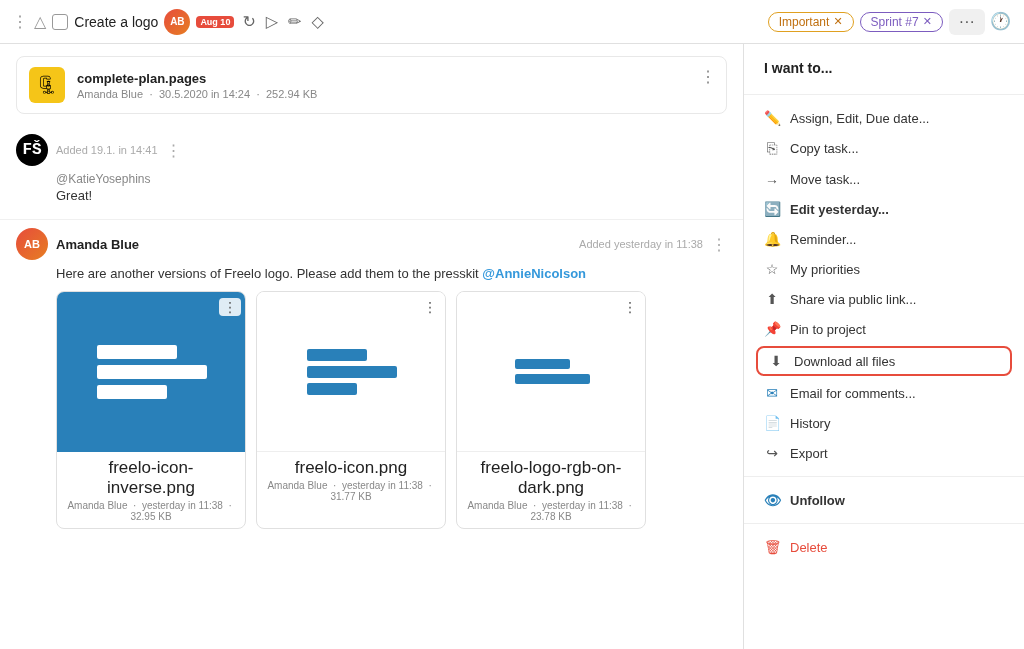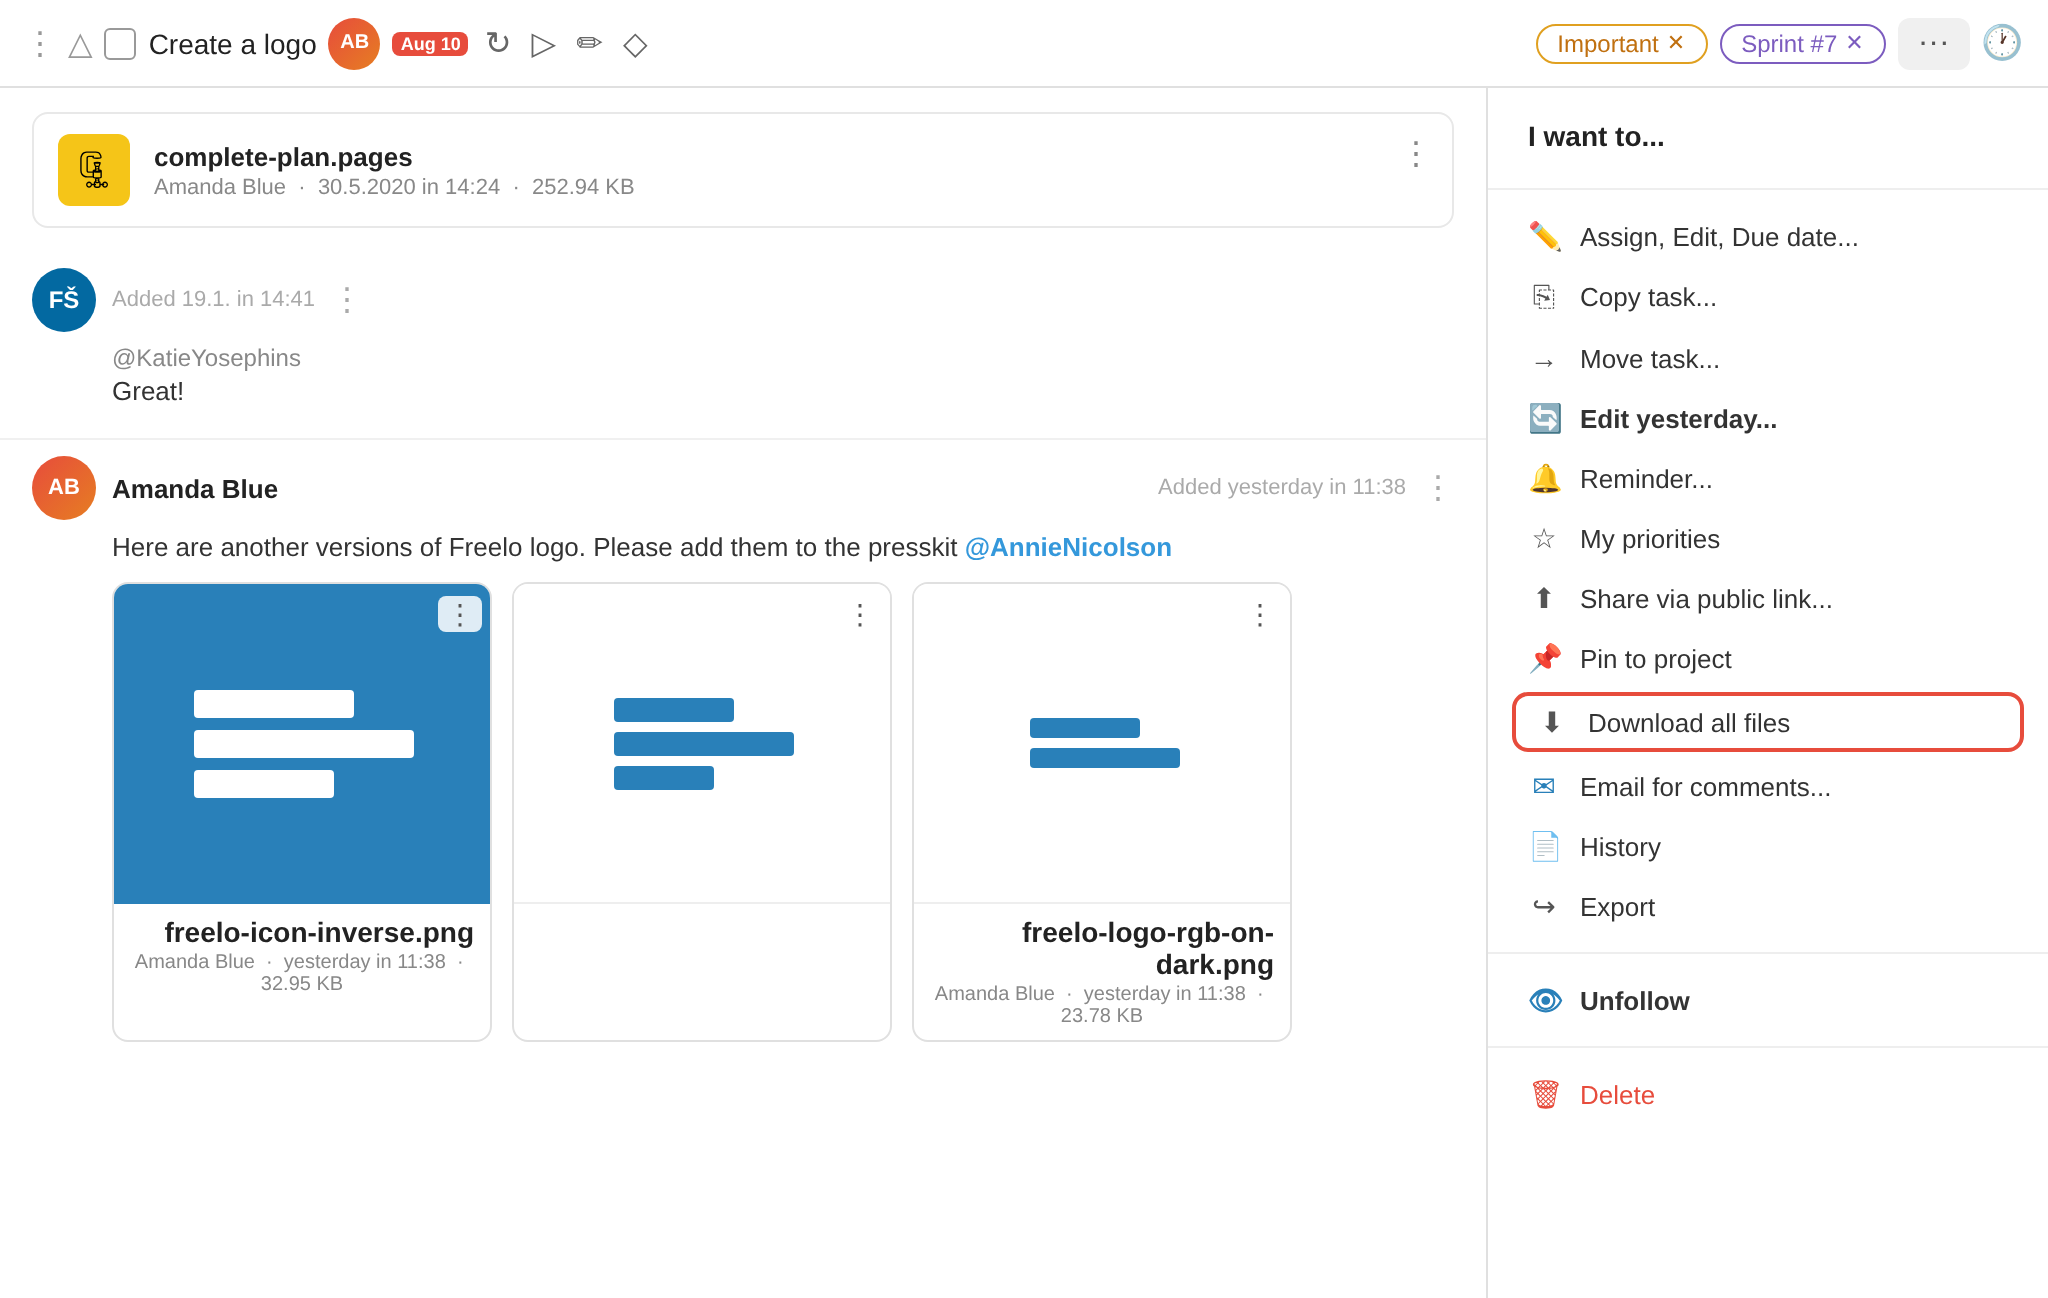--- a/index.html
+++ b/index.html
@@ -160,28 +160,29 @@
     .comment-header {
       display: flex;
       align-items: center;
       gap: 8px;
       margin-bottom: 6px;
     }
     .comment-avatar {
       width: 32px;
       height: 32px;
       border-radius: 50%;
-      background: #0369a1;
+      background: #000000;
       display: flex;
       align-items: center;
       justify-content: center;
       color: #fff;
-      font-size: 12px;
+      font-size: 16px;
       font-weight: 700;
       flex-shrink: 0;
+      font-family: Liberation Mono, monospace;
     }
     .comment-author { font-size: 13px; font-weight: 600; color: #222; flex: 1; }
     .comment-time { font-size: 11px; color: #aaa; }
     .comment-menu { background: none; border: none; cursor: pointer; color: #aaa; font-size: 16px; }
     .comment-body { margin-left: 40px; }
     .comment-quote {
       background: #f5f5f5;
       border-radius: 6px;
       padding: 8px 12px;
       font-size: 13px;
@@ -261,21 +262,21 @@
       display: flex;
       flex-direction: column;
       gap: 5px;
       align-items: flex-start;
     }
     .logo-bar-blue { background: #2980b9; border-radius: 2px; }
     .image-card-info {
       padding: 6px 8px;
       text-align: center;
     }
-    .image-card-name { font-size: 14px; font-weight: 700; color: #222; text-align: right; }
+    .image-card-name { font-size: 17px; font-weight: 400; color: #222; }
     .image-card-meta { font-size: 10px; color: #888; margin-top: 2px; }
     .image-card-menu {
       position: absolute;
       top: 6px;
       right: 6px;
       background: rgba(255,255,255,0.85);
       border: none;
       border-radius: 4px;
       cursor: pointer;
       color: #555;
@@ -429,20 +430,30 @@
 
         <div class="image-card">
           <div class="image-card-preview white-bg">
             <div class="freelo-logo-blue">
               <div class="logo-bar-blue" style="width:60px;height:12px;"></div>
               <div class="logo-bar-blue" style="width:90px;height:12px;"></div>
               <div class="logo-bar-blue" style="width:50px;height:12px;"></div>
             </div>
             <button class="image-card-menu">⋮</button>
           </div>
+          <div class="image-card-info">
+            <div class="image-card-name">freelo-icon.png</div>
+            <div class="image-card-meta">
+              <span>Amanda Blue</span>
+              &nbsp;·&nbsp;
+              <span>yesterday in 11:38</span>
+              &nbsp;·&nbsp;
+              <span>31.77 KB</span>
+            </div>
+          </div>
         </div>
 
         <div class="image-card">
           <div class="image-card-preview white-bg">
             <div style="display:flex;flex-direction:column;gap:5px;align-items:flex-start;padding:10px;">
               <div style="background:#2980b9;border-radius:2px;width:55px;height:10px;"></div>
               <div style="background:#2980b9;border-radius:2px;width:75px;height:10px;"></div>
             </div>
             <button class="image-card-menu">⋮</button>
           </div>

